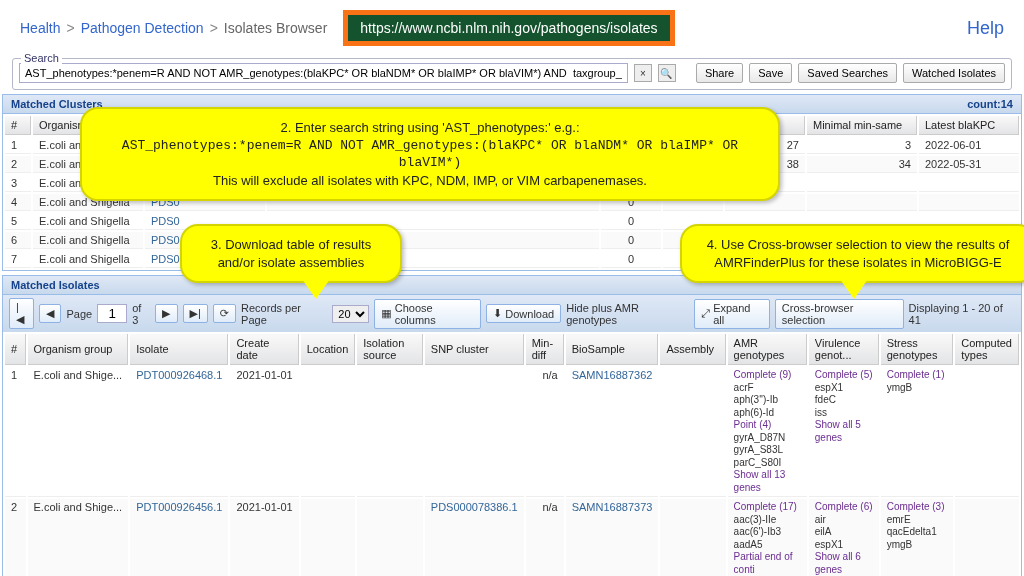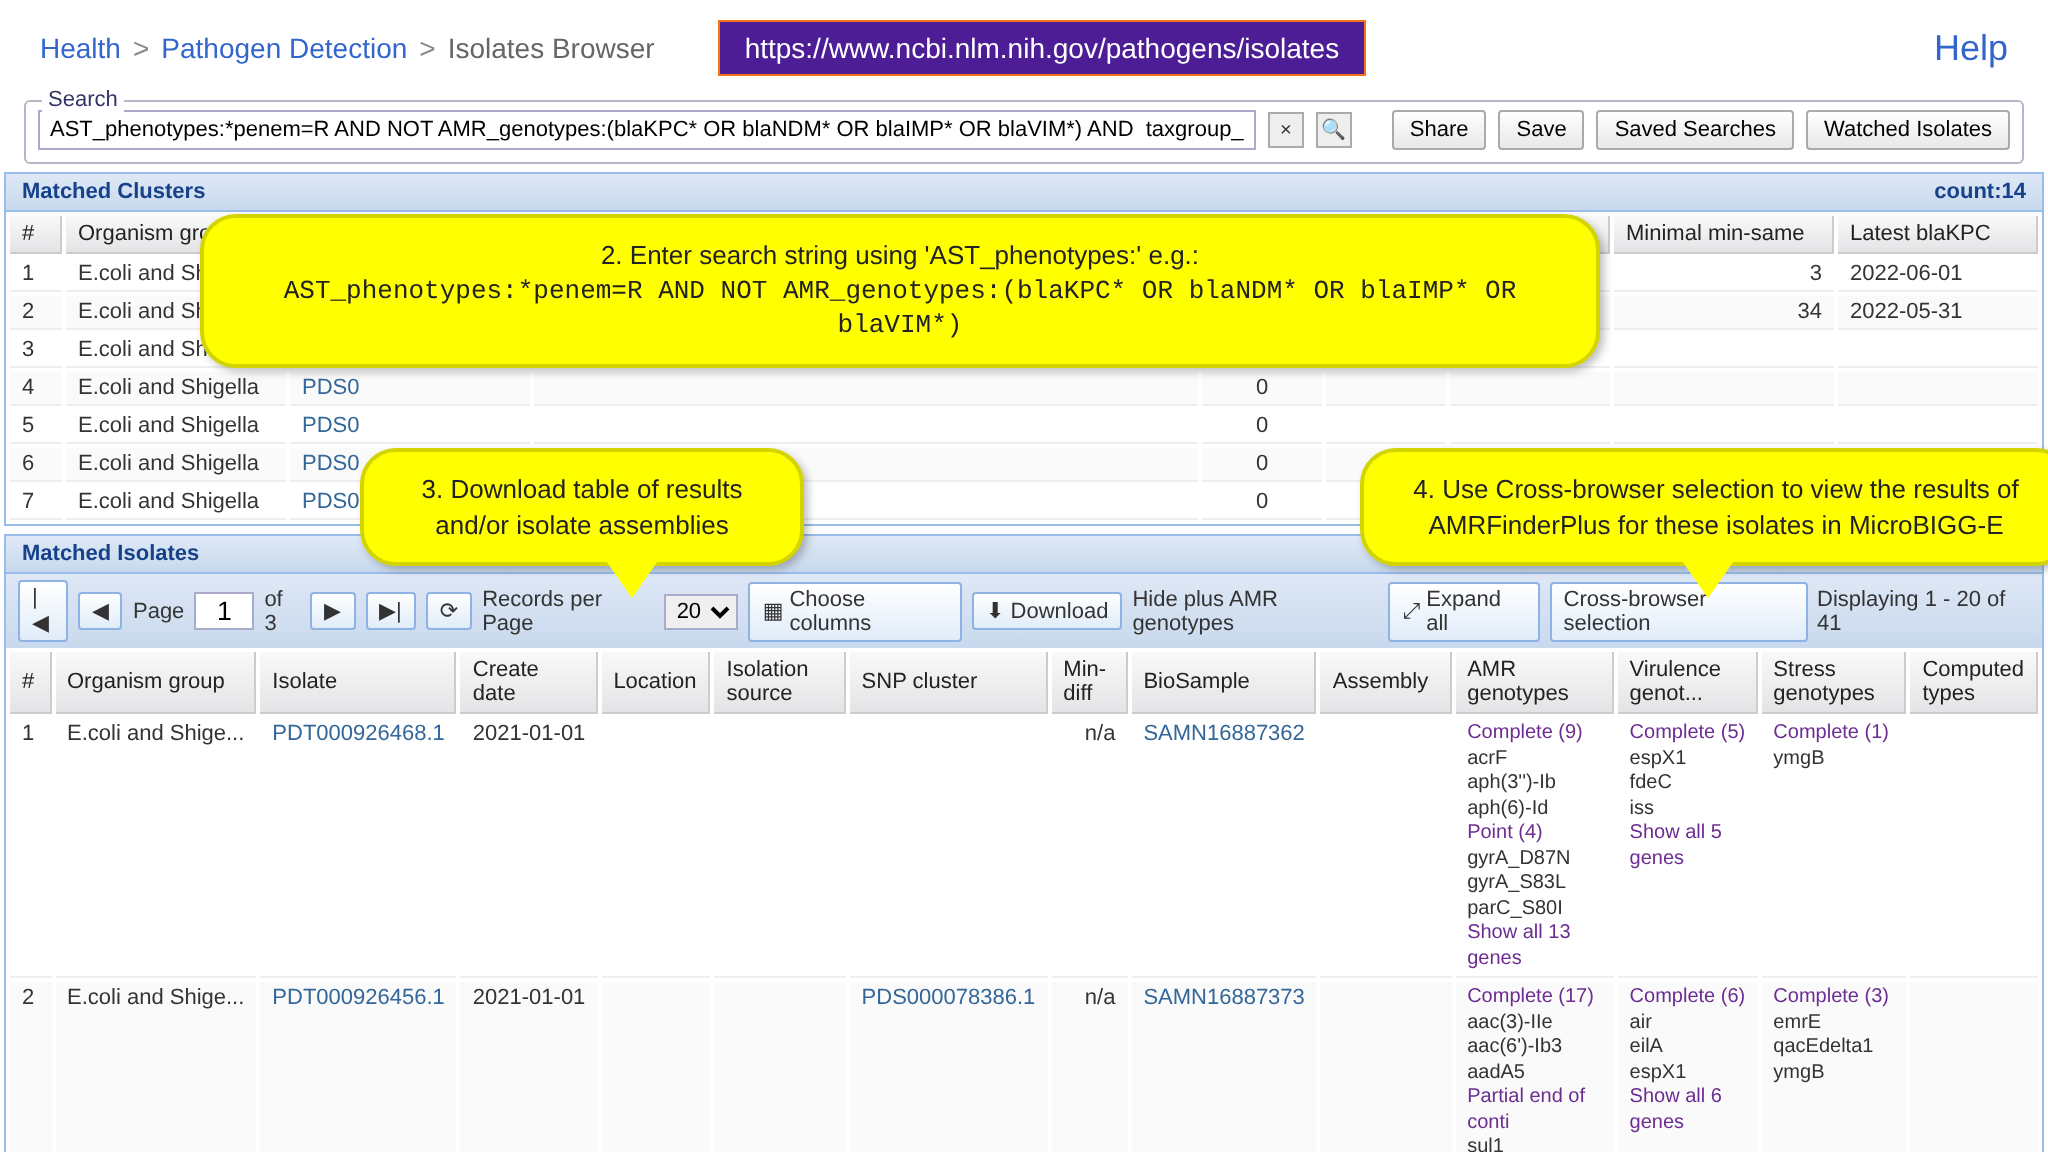--- a/index.html
+++ b/index.html
@@ -3,21 +3,21 @@
 <meta charset="utf-8">
 <style>
 * { box-sizing: border-box; margin: 0; padding: 0; }
 body { font-family: Arial, sans-serif; font-size: 11px; color: #333; background: #fff; width: 1024px; height: 576px; overflow: hidden; position: relative; }
 a { color: #336699; text-decoration: none; }
 
 .breadcrumb { padding: 10px 20px; display: flex; align-items: center; gap: 6px; font-size: 14px; }
 .breadcrumb a { color: #3366cc; }
 .breadcrumb .sep { color: #888; }
 .breadcrumb .current { color: #666; }
-.url-badge { background: #4c1d95; color: #fff; padding: 5px 12px; font-size: 14px; margin-left: 26px; border: 1px solid #f97316; }
+.url-badge { background: #14532d; color: #fff; padding: 5px 12px; font-size: 14px; margin-left: 10px; border: 5px solid #f97316; }
 .help { margin-left: auto; color: #3366cc; font-size: 18px; }
 
 .search-box { margin: 2px 12px; border: 1px solid #b5b8c8; border-radius: 3px; padding: 4px 6px 6px 6px; position: relative; }
 .search-label { position: absolute; top: -7px; left: 8px; background: #fff; padding: 0 3px; color: #336; font-size: 11px; }
 .search-row { display: flex; gap: 6px; align-items: center; }
 .search-input { flex: 1; border: 1px solid #aac; padding: 3px 5px; font-size: 11px; }
 .icon-btn { border: 1px solid #aaa; background: #eee; width: 18px; height: 18px; font-size: 10px; display: flex; align-items: center; justify-content: center; cursor: pointer; }
 .btn { border: 1px solid #aaa; background: linear-gradient(#fff,#e8e8e8); padding: 3px 8px; font-size: 11px; border-radius: 2px; cursor: pointer; }
 
 .panel-hdr { background: linear-gradient(#dfe8f6,#c8d9ed); border: 1px solid #99bce8; padding: 3px 8px; color: #15428b; font-weight: bold; font-size: 11px; display: flex; justify-content: space-between; margin: 4px 2px 0 2px; }
@@ -25,21 +25,21 @@
 .grid th { background: linear-gradient(#f9f9f9,#e3e4e6); border-right: 1px solid #ccc; border-bottom: 1px solid #ccc; padding: 3px 6px; text-align: left; font-weight: normal; color: #222; }
 .grid td { border-bottom: 1px solid #eee; padding: 2px 6px; vertical-align: top; white-space: nowrap; }
 .grid tr:nth-child(even) td { background: #fafafa; }
 
 .toolbar { background: linear-gradient(#dfe8f6,#c8d9ed); border-left: 1px solid #99bce8; border-right: 1px solid #99bce8; padding: 3px 6px; display: flex; align-items: center; gap: 5px; margin: 0 2px; font-size: 11px; }
 .toolbar .tbtn { border: 1px solid #8db2e3; background: linear-gradient(#fff,#e0ecf9); padding: 2px 6px; border-radius: 2px; cursor: pointer; display: inline-flex; align-items: center; gap: 3px; }
 .toolbar input.page { width: 30px; text-align: center; border: 1px solid #aac; padding: 1px; }
 .toolbar select { border: 1px solid #aac; padding: 1px; font-size: 11px; }
 
 .callout { position: absolute; background: #ffff00; border: 2px solid #d4d400; border-radius: 18px; padding: 10px 16px; font-size: 13px; color: #222; text-align: center; line-height: 1.35; box-shadow: 2px 2px 4px rgba(0,0,0,0.25); z-index: 50; }
-.callout.c1 { left: 100px; top: 107px; width: 700px; }
+.callout.c1 { left: 80px; top: 107px; width: 700px; }
 .callout.c2 { left: 180px; top: 224px; width: 222px; }
 .callout.c3 { left: 680px; top: 224px; width: 356px; }
 .callout .mono { font-family: "Courier New", monospace; }
 .callout.c2::after, .callout.c3::after { content: ""; position: absolute; width: 0; height: 0; border-left: 14px solid transparent; border-right: 14px solid transparent; border-top: 20px solid #ffff00; }
 .callout.c2::after { bottom: -18px; left: 55%; }
 .callout.c3::after { bottom: -18px; left: 45%; }
 
 .purple { color: #6b2d90; text-align: right; }
 .small { font-size: 10px; line-height: 1.25; }
 .gene-block { white-space: normal; }
@@ -274,15 +274,16 @@
           <div class="gene-block small"><span class="purple">Complete (3)</span><br>emrE<br>qacEdelta1<br>ymgB<br></div>
         </td>
         <td></td>
       </tr>
     </tbody>
 </table>
 
 <div class="callout c1">
   <div>2. Enter search string using 'AST_phenotypes:' e.g.:</div>
   <div class="mono">AST_phenotypes:*penem=R AND NOT AMR_genotypes:(blaKPC* OR blaNDM* OR blaIMP* OR blaVIM*)</div>
+  <div>This will exclude all isolates with KPC, NDM, IMP, or VIM carbapenemases.</div>
 </div>
 <div class="callout c2">3. Download table of results and/or isolate assemblies</div>
 <div class="callout c3">4. Use Cross-browser selection to view the results of AMRFinderPlus for these isolates in MicroBIGG-E</div>
 
 </body></html>

